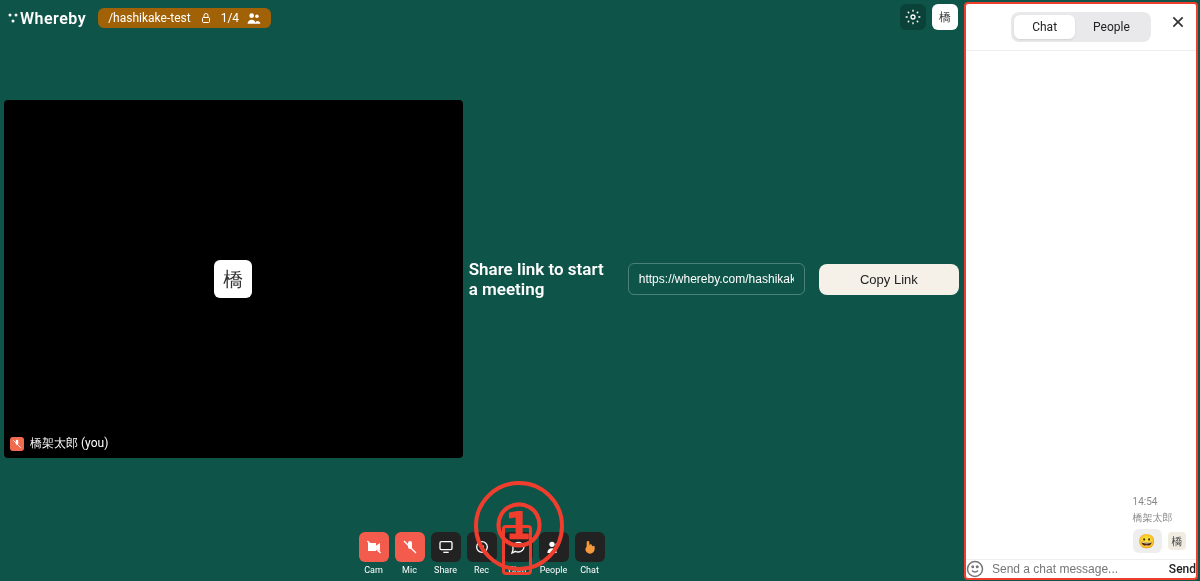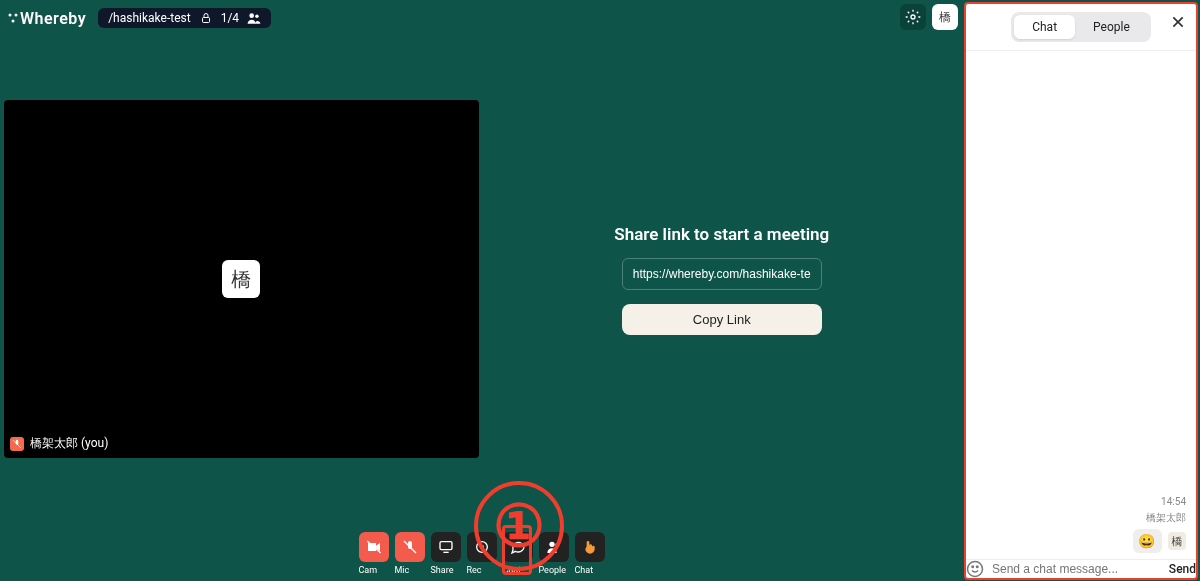--- a/index.html
+++ b/index.html
@@ -26,21 +26,21 @@
     font-size: 16px;
     letter-spacing: 0.5px;
     margin-right: 12px;
     display: flex;
     align-items: center;
   }
   .logo .dots { display:inline-block; margin-right:2px; }
   .room-pill {
     display: flex;
     align-items: center;
-    background: #0f172a;
+    background: #a16207;
     border-radius: 6px;
     padding: 3px 10px;
     gap: 8px;
     font-size: 12px;
   }
   .icon-sm { width:14px; height:14px; display:inline-flex; align-items:center; justify-content:center; }
   .top-right {
     position: absolute;
     right: 242px;
     top: 4px;
@@ -63,21 +63,21 @@
     height: 358px;
     display: flex;
     gap: 6px;
   }
   .tile {
     flex: 1;
     position: relative;
     border-radius: 4px;
   }
   .tile-black { background: #000; }
-  .tile-green { background: transparent; display:flex; flex-direction:column; align-items:center; justify-content:center; gap:14px; }
+  .tile-green { background: transparent; display:flex; flex-direction:row; align-items:center; justify-content:center; gap:14px; }
   .avatar-lg {
     width: 38px; height: 38px;
     background: #fff;
     color: #333;
     border-radius: 6px;
     display:flex; align-items:center; justify-content:center;
     font-size: 20px;
   }
   .share-title { font-size: 17px; font-weight:600; }
   .link-input {
@@ -113,21 +113,21 @@
   .controls {
     position: absolute;
     bottom: 6px;
     left: 0;
     width: 963px;
     display: flex;
     justify-content: center;
     gap: 6px;
   }
   .ctrl {
-    display:flex; flex-direction:column; align-items:flex-start; gap:3px;
+    display:flex; flex-direction:column; align-items:center; gap:3px;
   }
   .ctrl-btn {
     width: 30px; height: 30px;
     border-radius: 6px;
     display:flex; align-items:center; justify-content:center;
   }
   .ctrl-red { background: #f35b4d; }
   .ctrl-dark { background: #222; }
   .ctrl-lbl { font-size: 9px; }
   
@@ -177,21 +177,21 @@
   }
   .tab-active { background: #fff; box-shadow: 0 1px 2px rgba(0,0,0,.1); }
   .close-x {
     position: absolute; right: 10px; top: 10px;
     font-size: 18px;
   }
   .panel-body { flex:1; position:relative; }
   .msg-block {
     position: absolute;
     right: 10px; bottom: 6px;
-    display:flex; flex-direction:column; align-items:flex-end; gap:4px;
+    display:flex; flex-direction:column; gap:4px;
     font-size: 10px; color:#888;
   }
   .msg-row { display:flex; align-items:center; gap:6px; }
   .msg-bubble { background:#eee; padding:4px 6px; border-radius:6px; font-size:14px; }
   .msg-av { width:18px; height:18px; background:#f1ece2; border-radius:4px; display:flex; align-items:center; justify-content:center; font-size:11px; color:#444; }
   .panel-foot {
     border-top: 1px solid #eee;
     padding: 0;
     display:flex; align-items:center; gap:8px;
   }

